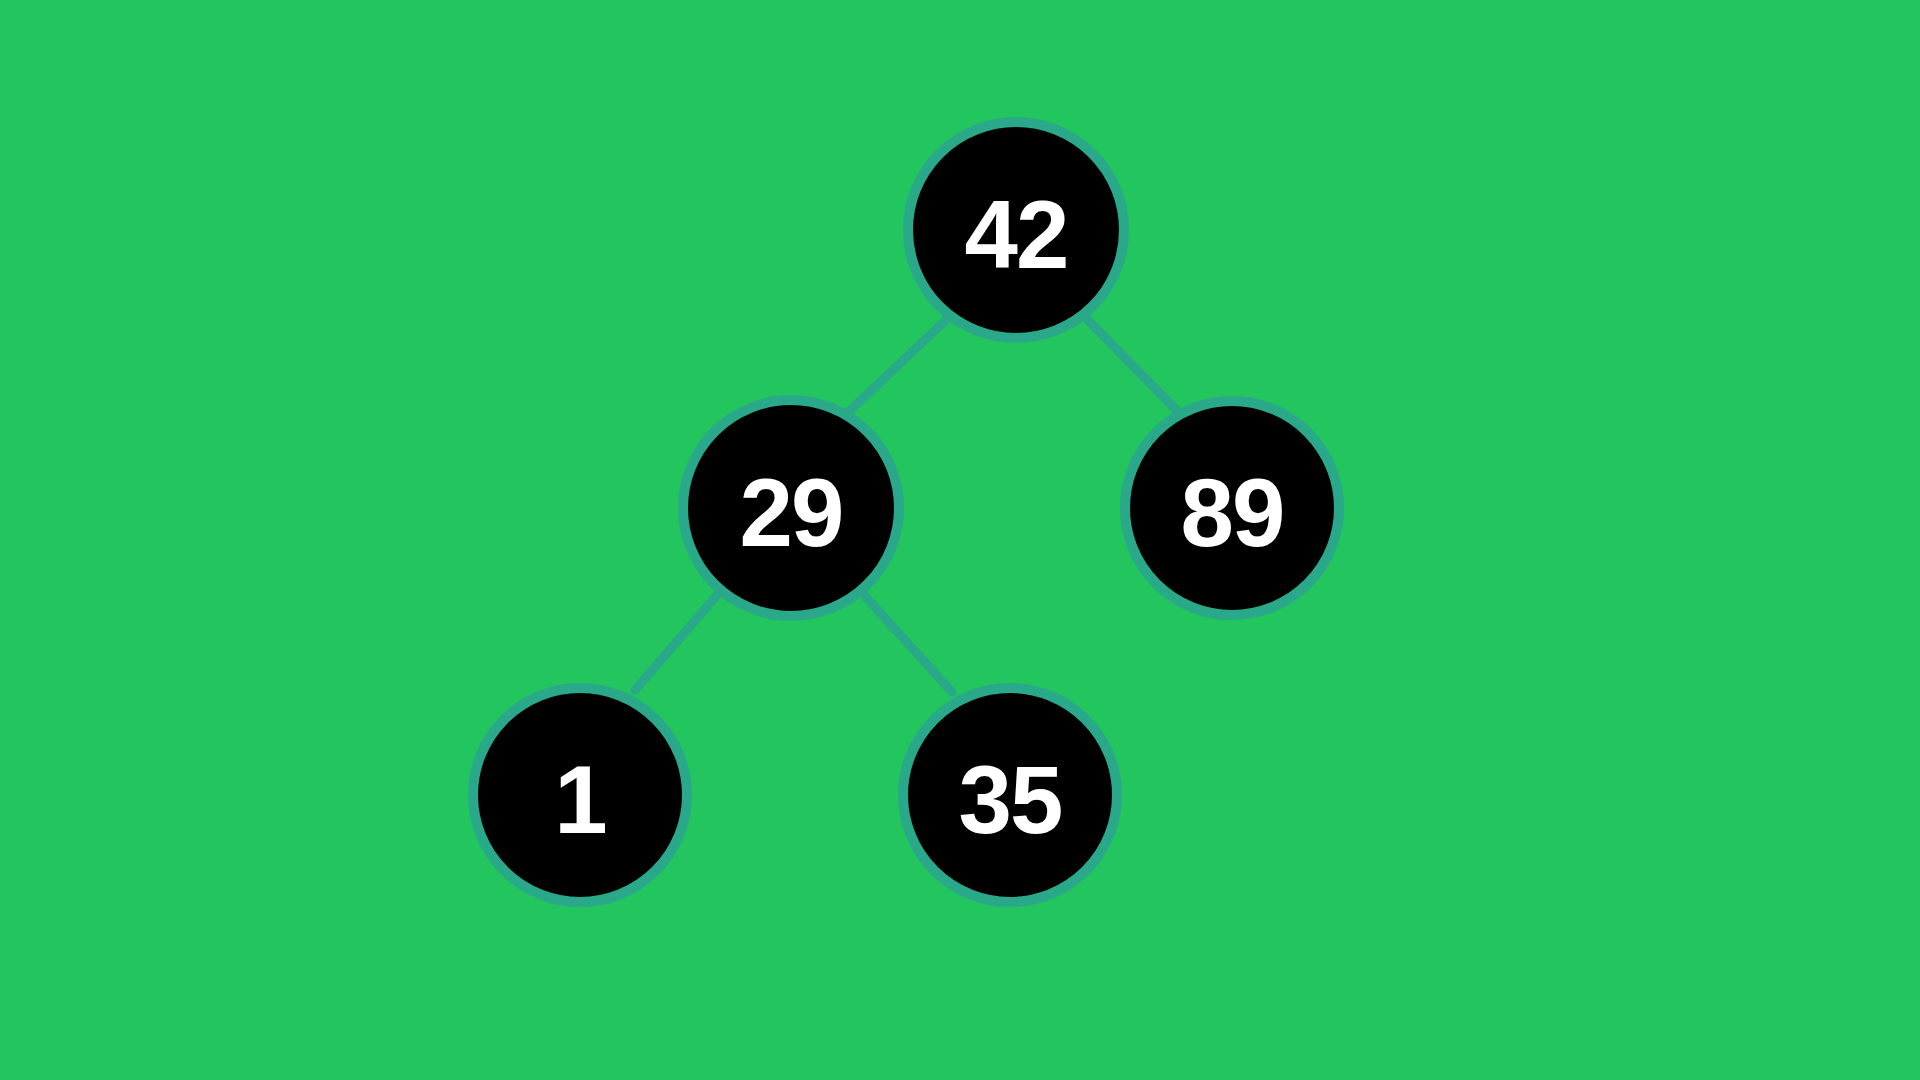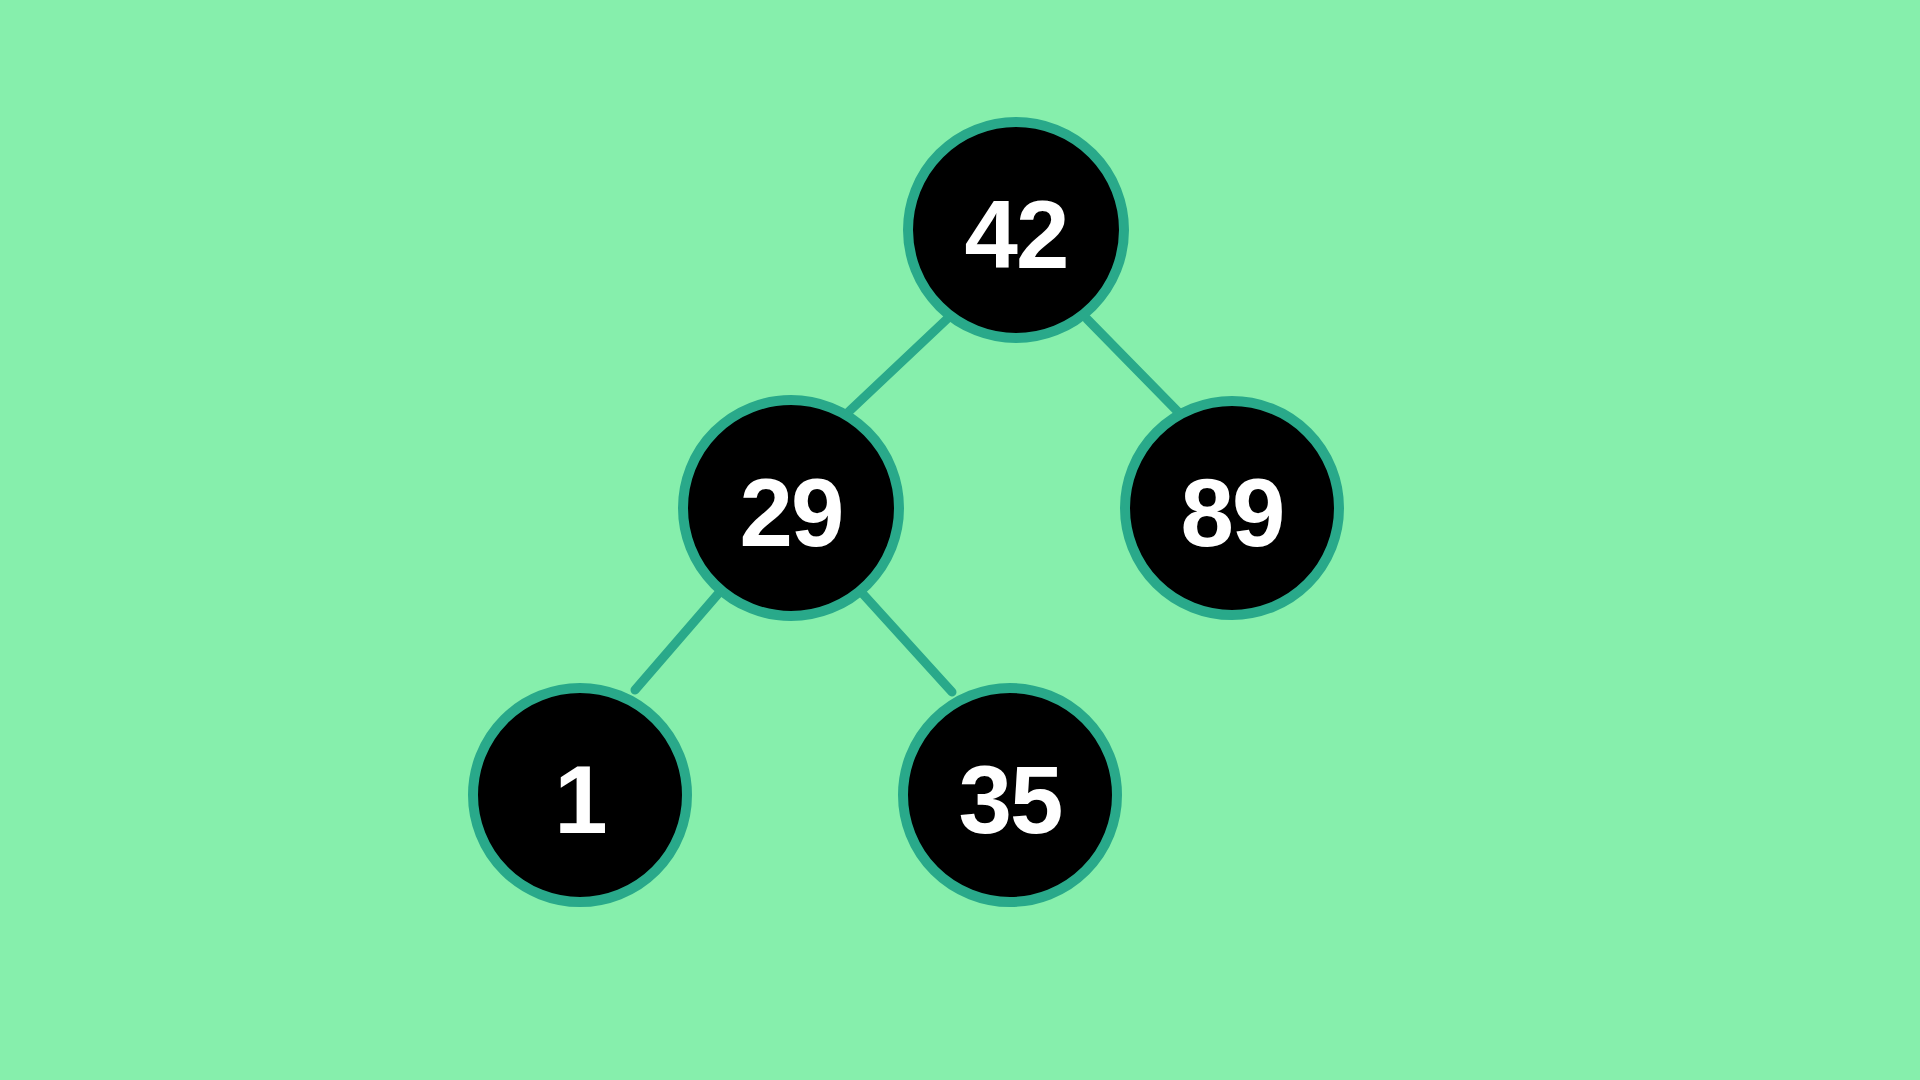--- a/index.html
+++ b/index.html
@@ -9,21 +9,21 @@
     background: #000000;
     width: 1920px;
     height: 1080px;
     overflow: hidden;
     font-family: "Liberation Sans", sans-serif;
   }
   #canvas-root {
     position: relative;
     width: 1920px;
     height: 1080px;
-    background: #86efac;
+    background: #22c55e;
   }
   #tree-svg {
     position: absolute;
     left: 0;
     top: 0;
     width: 1920px;
     height: 1080px;
     display: block;
   }
   .edge-line {

